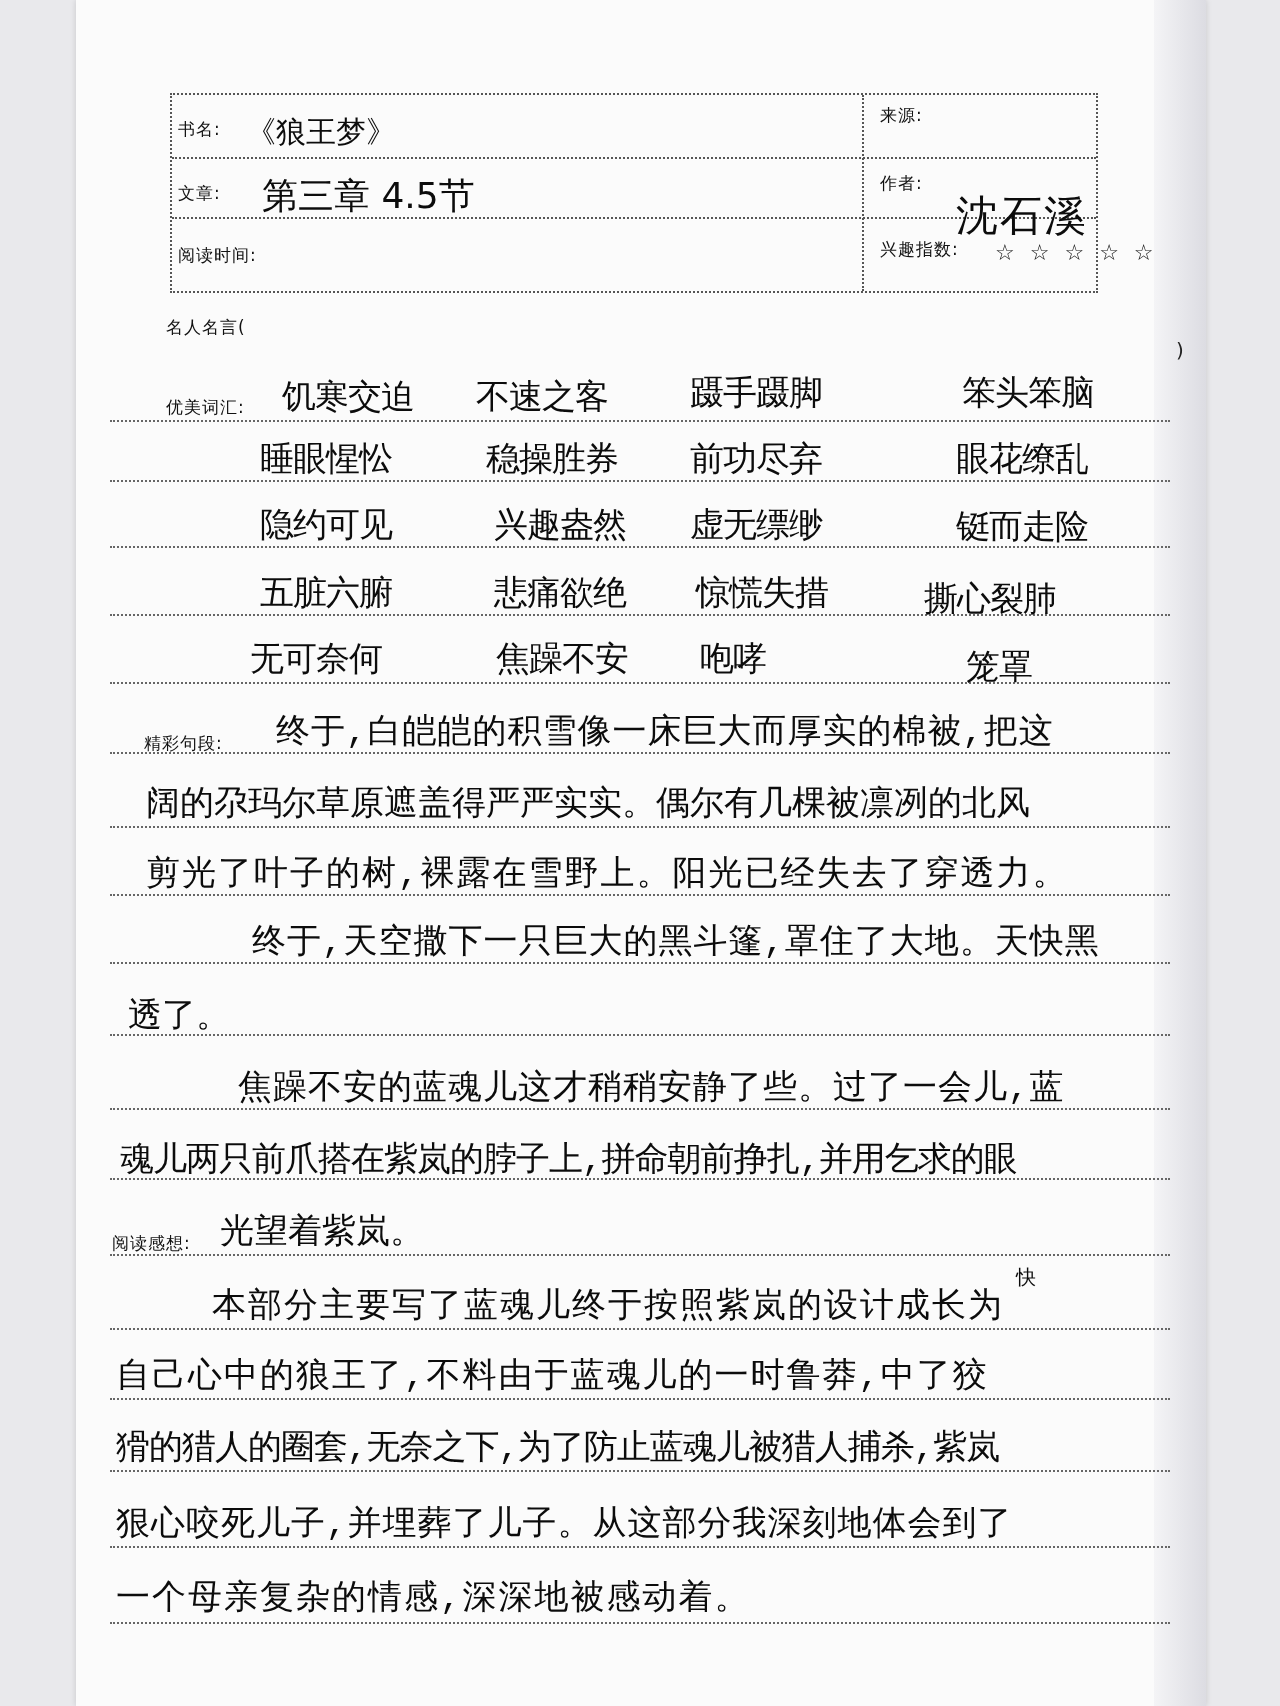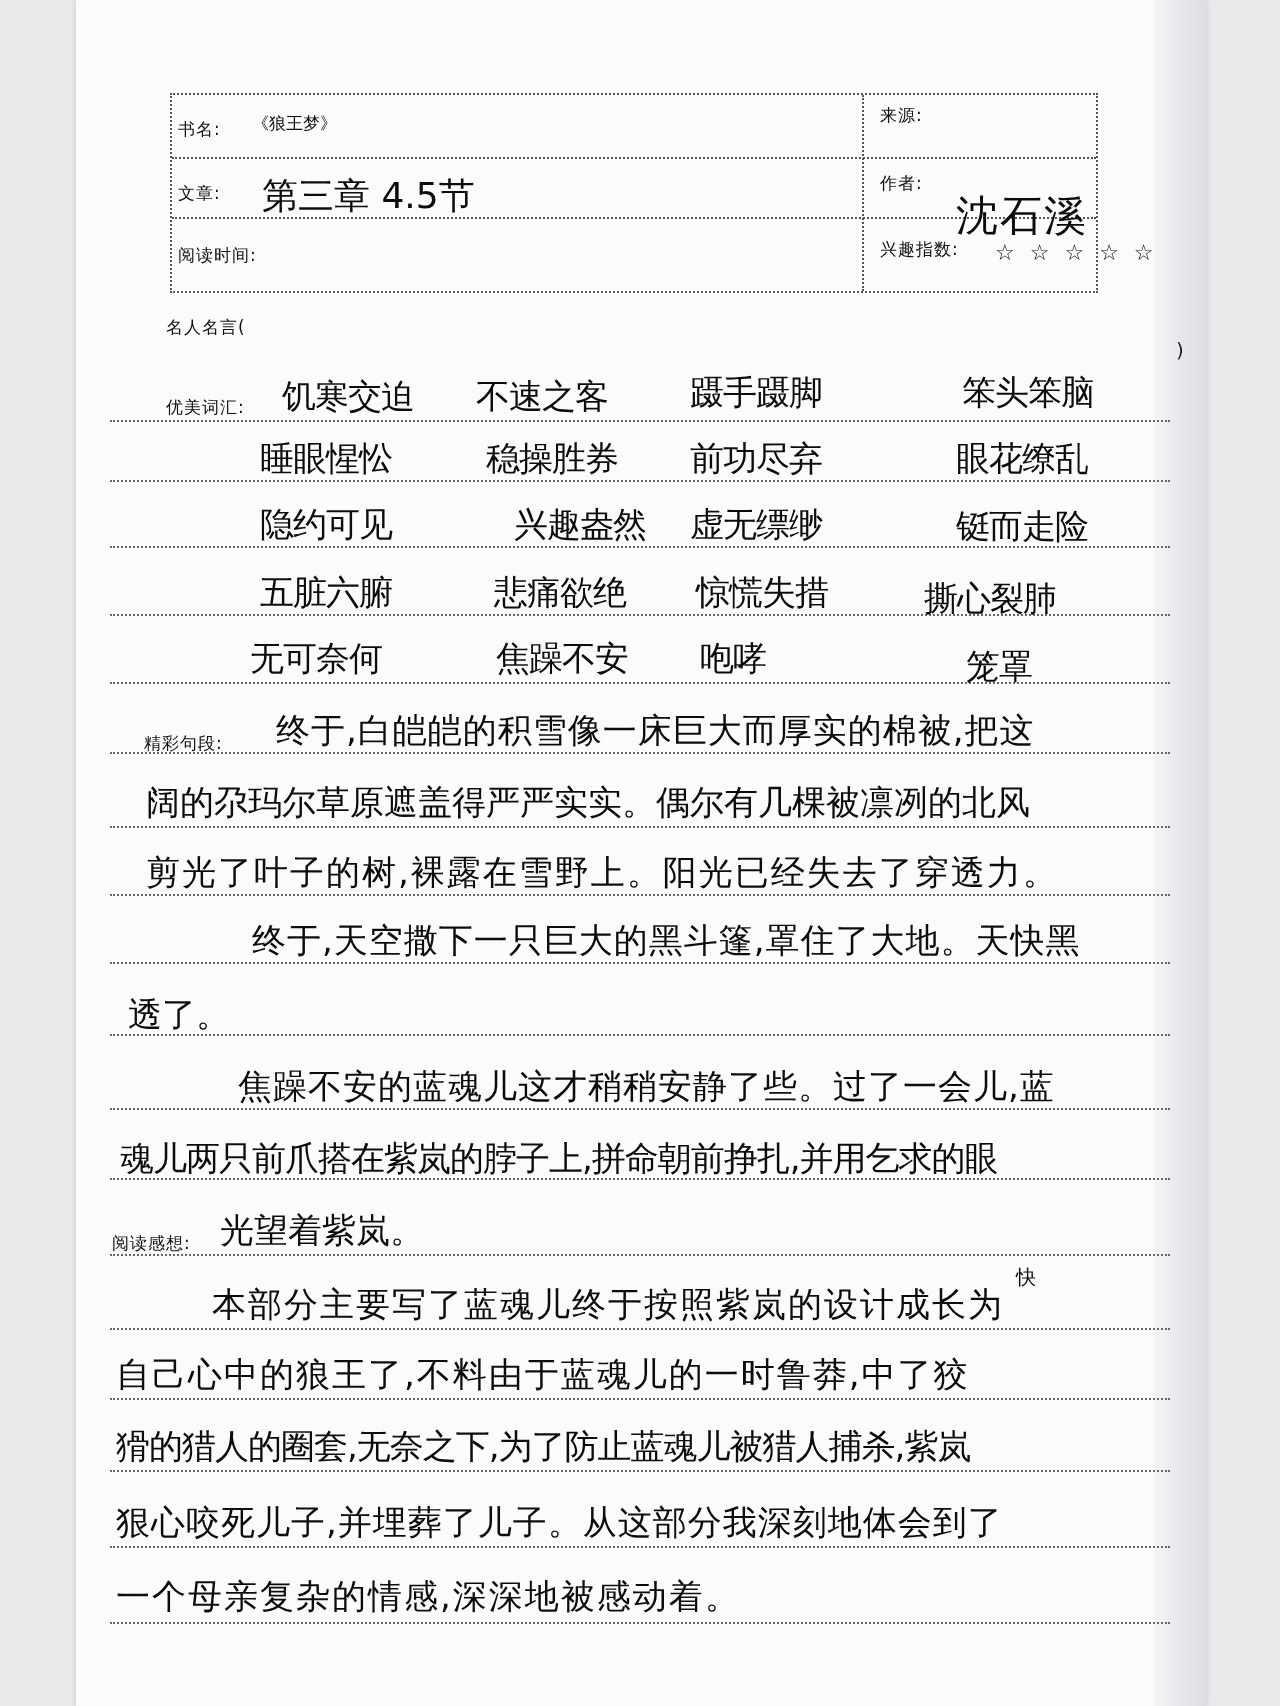--- a/index.html
+++ b/index.html
@@ -18,29 +18,29 @@
   }
   .info-table {
     position: absolute; left: 170px; top: 93px; width: 928px; height: 200px;
     border: 2px dotted #555;
     box-sizing: border-box;
   }
   .info-table .vdiv { position:absolute; left: 690px; top:0; bottom:0; border-left: 2px dotted #555; }
   .info-table .hdiv { position:absolute; left:0; right:0; border-top: 2px dotted #555; }
   .cell-label { position:absolute; font-size: 17px; color:#111; letter-spacing: 1px; }
   .hand { font-family: "DejaVu Sans", sans-serif; color:#0c0c0c; }
-  .book-title { position:absolute; left: 252px; top: 112px; font-size: 17px; }
+  .book-title { position:absolute; left: 246px; top: 112px; font-size: 30px; }
   .chapter { position:absolute; left: 262px; top: 172px; font-size: 36px; }
   .author { position:absolute; left: 956px; top: 160px; font-size: 42px; letter-spacing: 2px; margin-top: 28px; }
   .stars { position:absolute; left: 995px; top: 240px; font-size: 22px; letter-spacing: 4px; color:#111; }
   .section-label { position:absolute; font-size: 17px; color:#111; letter-spacing: 1px; }
   .bracket-close { position:absolute; left: 1176px; top: 338px; font-size: 20px; color:#222; }
   .ruled { position:absolute; left: 110px; width: 1060px; border-top: 2px dotted #666; }
   .vocab { position:absolute; font-size: 34px; letter-spacing: -1px; white-space: nowrap; }
-  .line-text { position:absolute; font-size: 34px; white-space: nowrap; letter-spacing: 0px; }
+  .line-text { position:absolute; font-size: 34px; white-space: nowrap; letter-spacing: 0px; font-family: Liberation Mono, monospace; }
   .insert-mark { position:absolute; left: 1016px; top: 1264px; font-size: 20px; }
 </style>
 </head>
 <body>
 
 <div class="page">
   <div class="page-edge"></div>
 </div>
 
 <div class="info-table">
@@ -82,21 +82,21 @@
 <span class="vocab hand" style="left:476px; top:374px">不速之客</span>
 <span class="vocab hand" style="left:690px; top:370px">蹑手蹑脚</span>
 <span class="vocab hand" style="left:962px; top:370px">笨头笨脑</span>
 
 <span class="vocab hand" style="left:260px; top:436px">睡眼惺忪</span>
 <span class="vocab hand" style="left:486px; top:436px">稳操胜券</span>
 <span class="vocab hand" style="left:690px; top:436px">前功尽弃</span>
 <span class="vocab hand" style="left:956px; top:436px">眼花缭乱</span>
 
 <span class="vocab hand" style="left:260px; top:502px">隐约可见</span>
-<span class="vocab hand" style="left:514px; top:502px">兴趣盎然</span>
+<span class="vocab hand" style="left:494px; top:502px">兴趣盎然</span>
 <span class="vocab hand" style="left:690px; top:502px">虚无缥缈</span>
 <span class="vocab hand" style="left:956px; top:504px">铤而走险</span>
 
 <span class="vocab hand" style="left:260px; top:570px">五脏六腑</span>
 <span class="vocab hand" style="left:494px; top:570px">悲痛欲绝</span>
 <span class="vocab hand" style="left:696px; top:570px">惊慌失措</span>
 <span class="vocab hand" style="left:924px; top:576px">撕心裂肺</span>
 
 <span class="vocab hand" style="left:250px; top:636px">无可奈何</span>
 <span class="vocab hand" style="left:496px; top:636px">焦躁不安</span>

